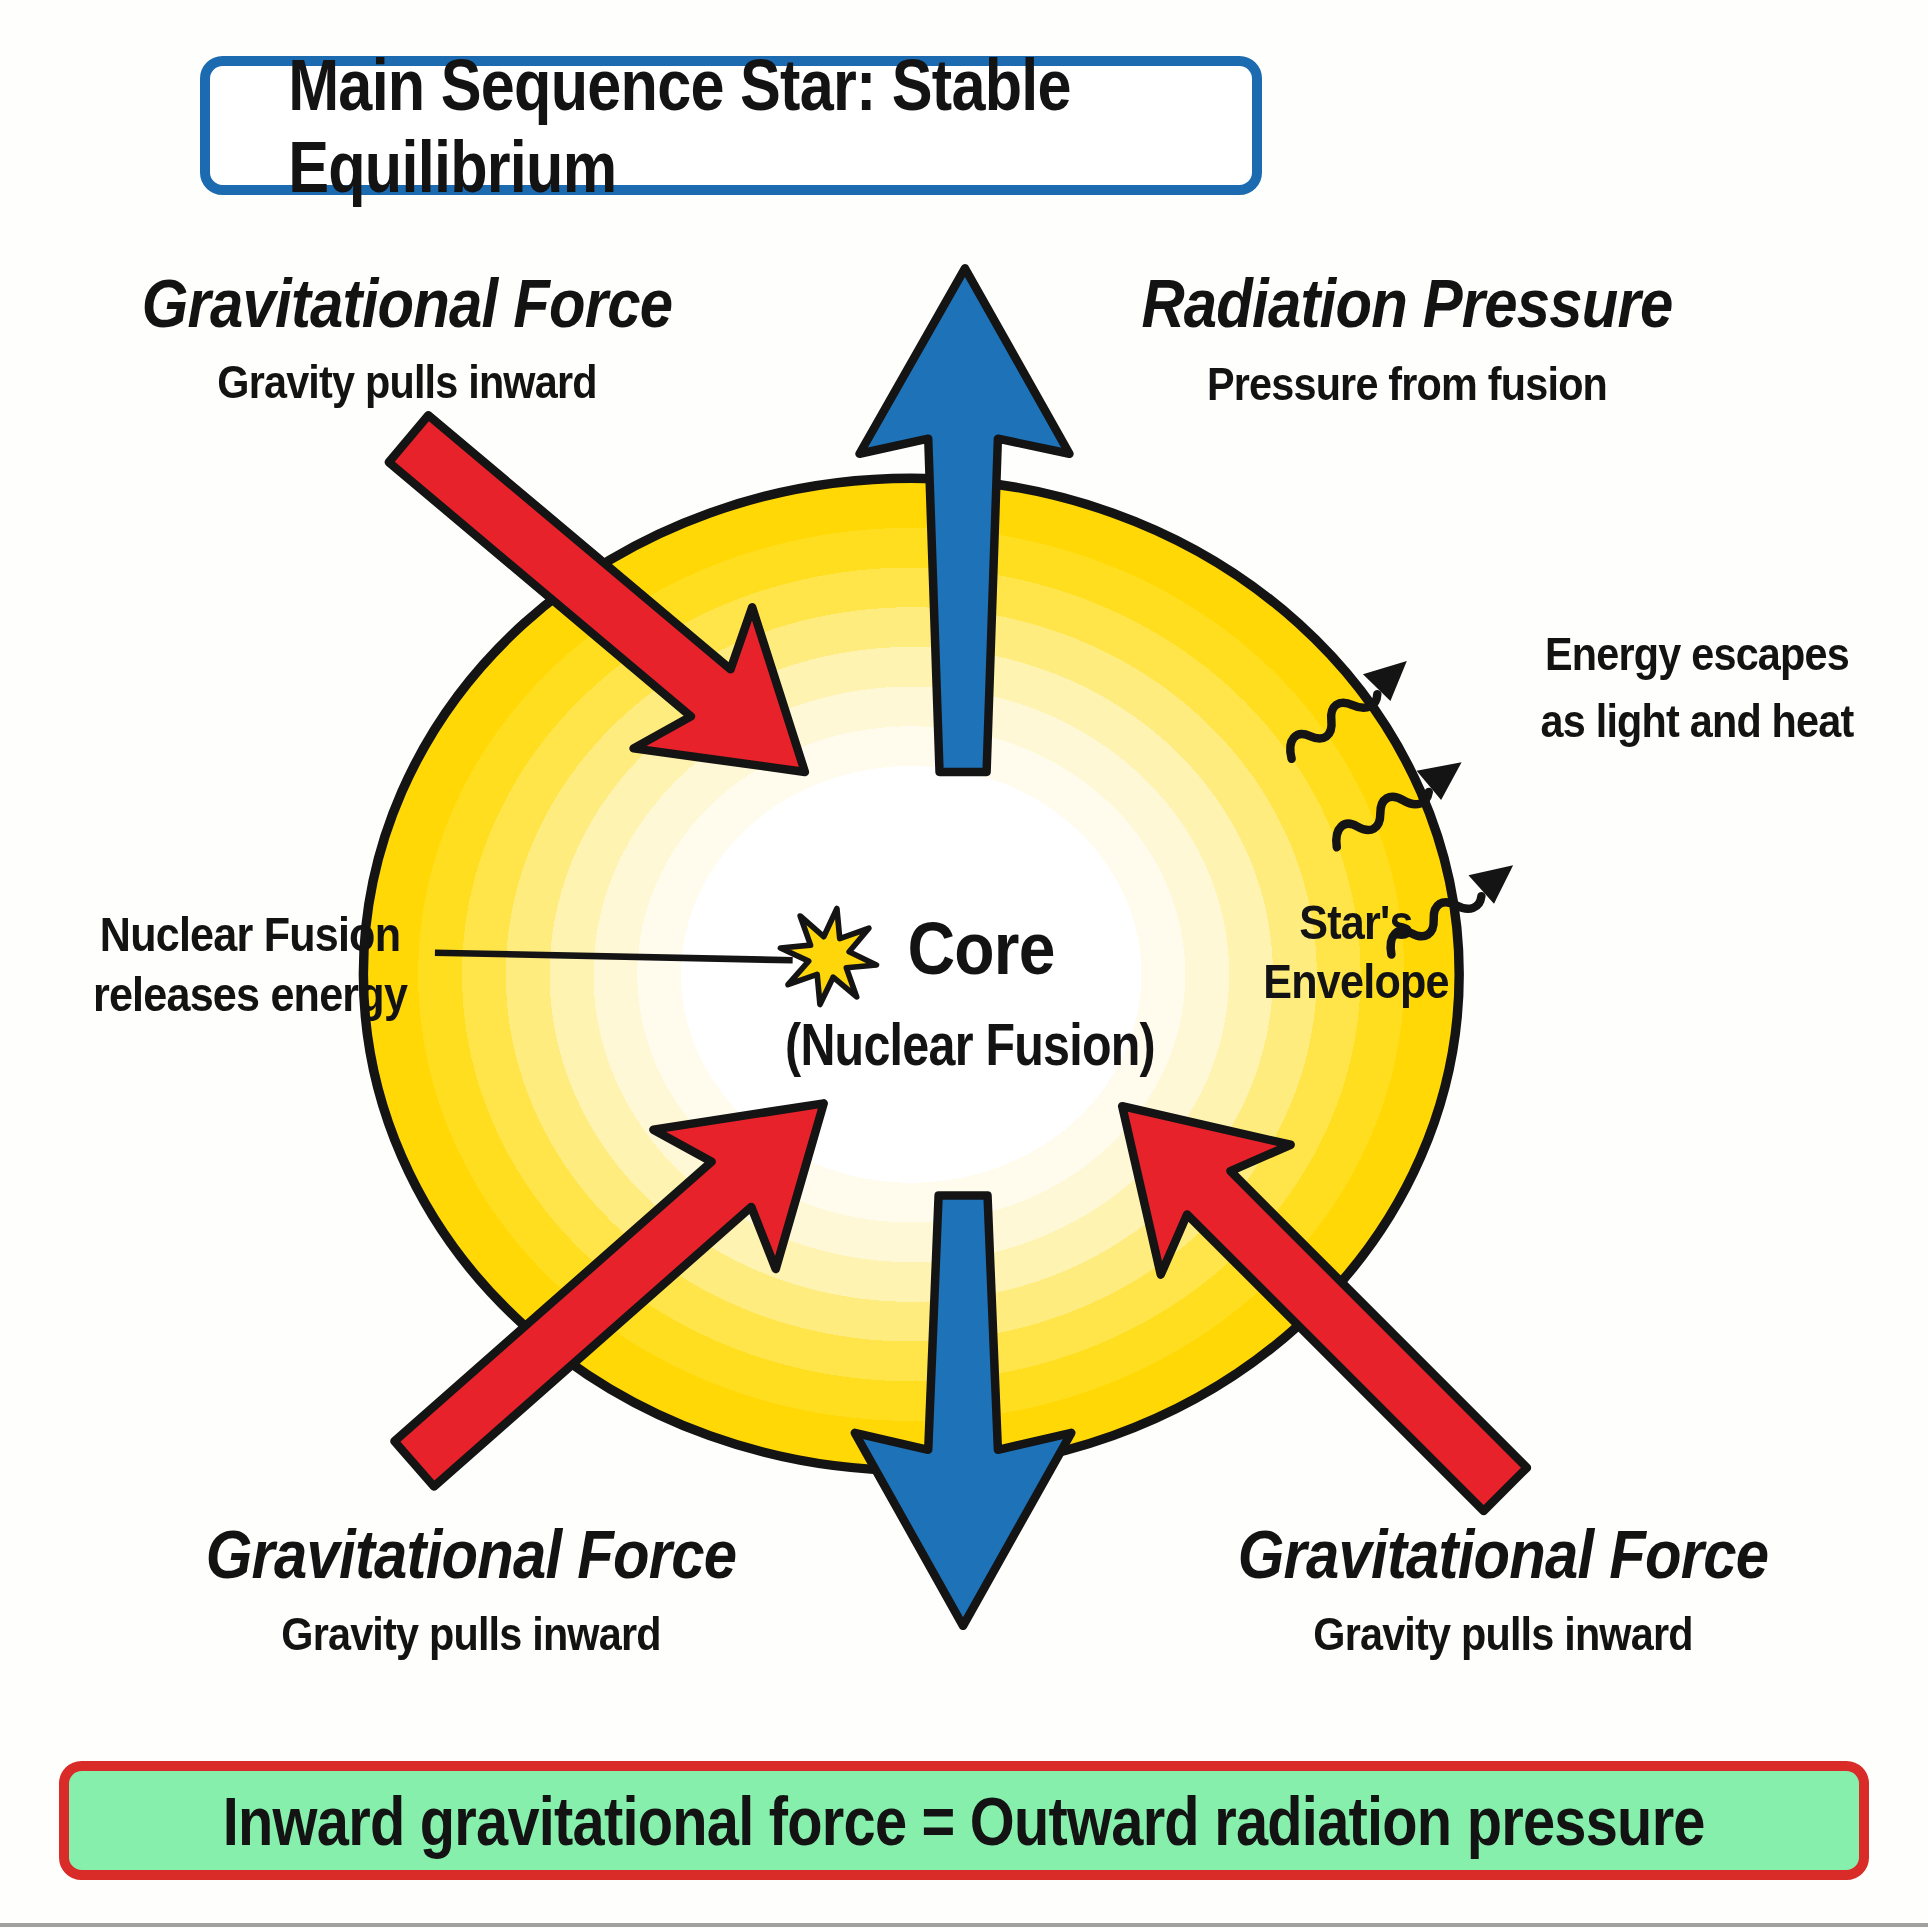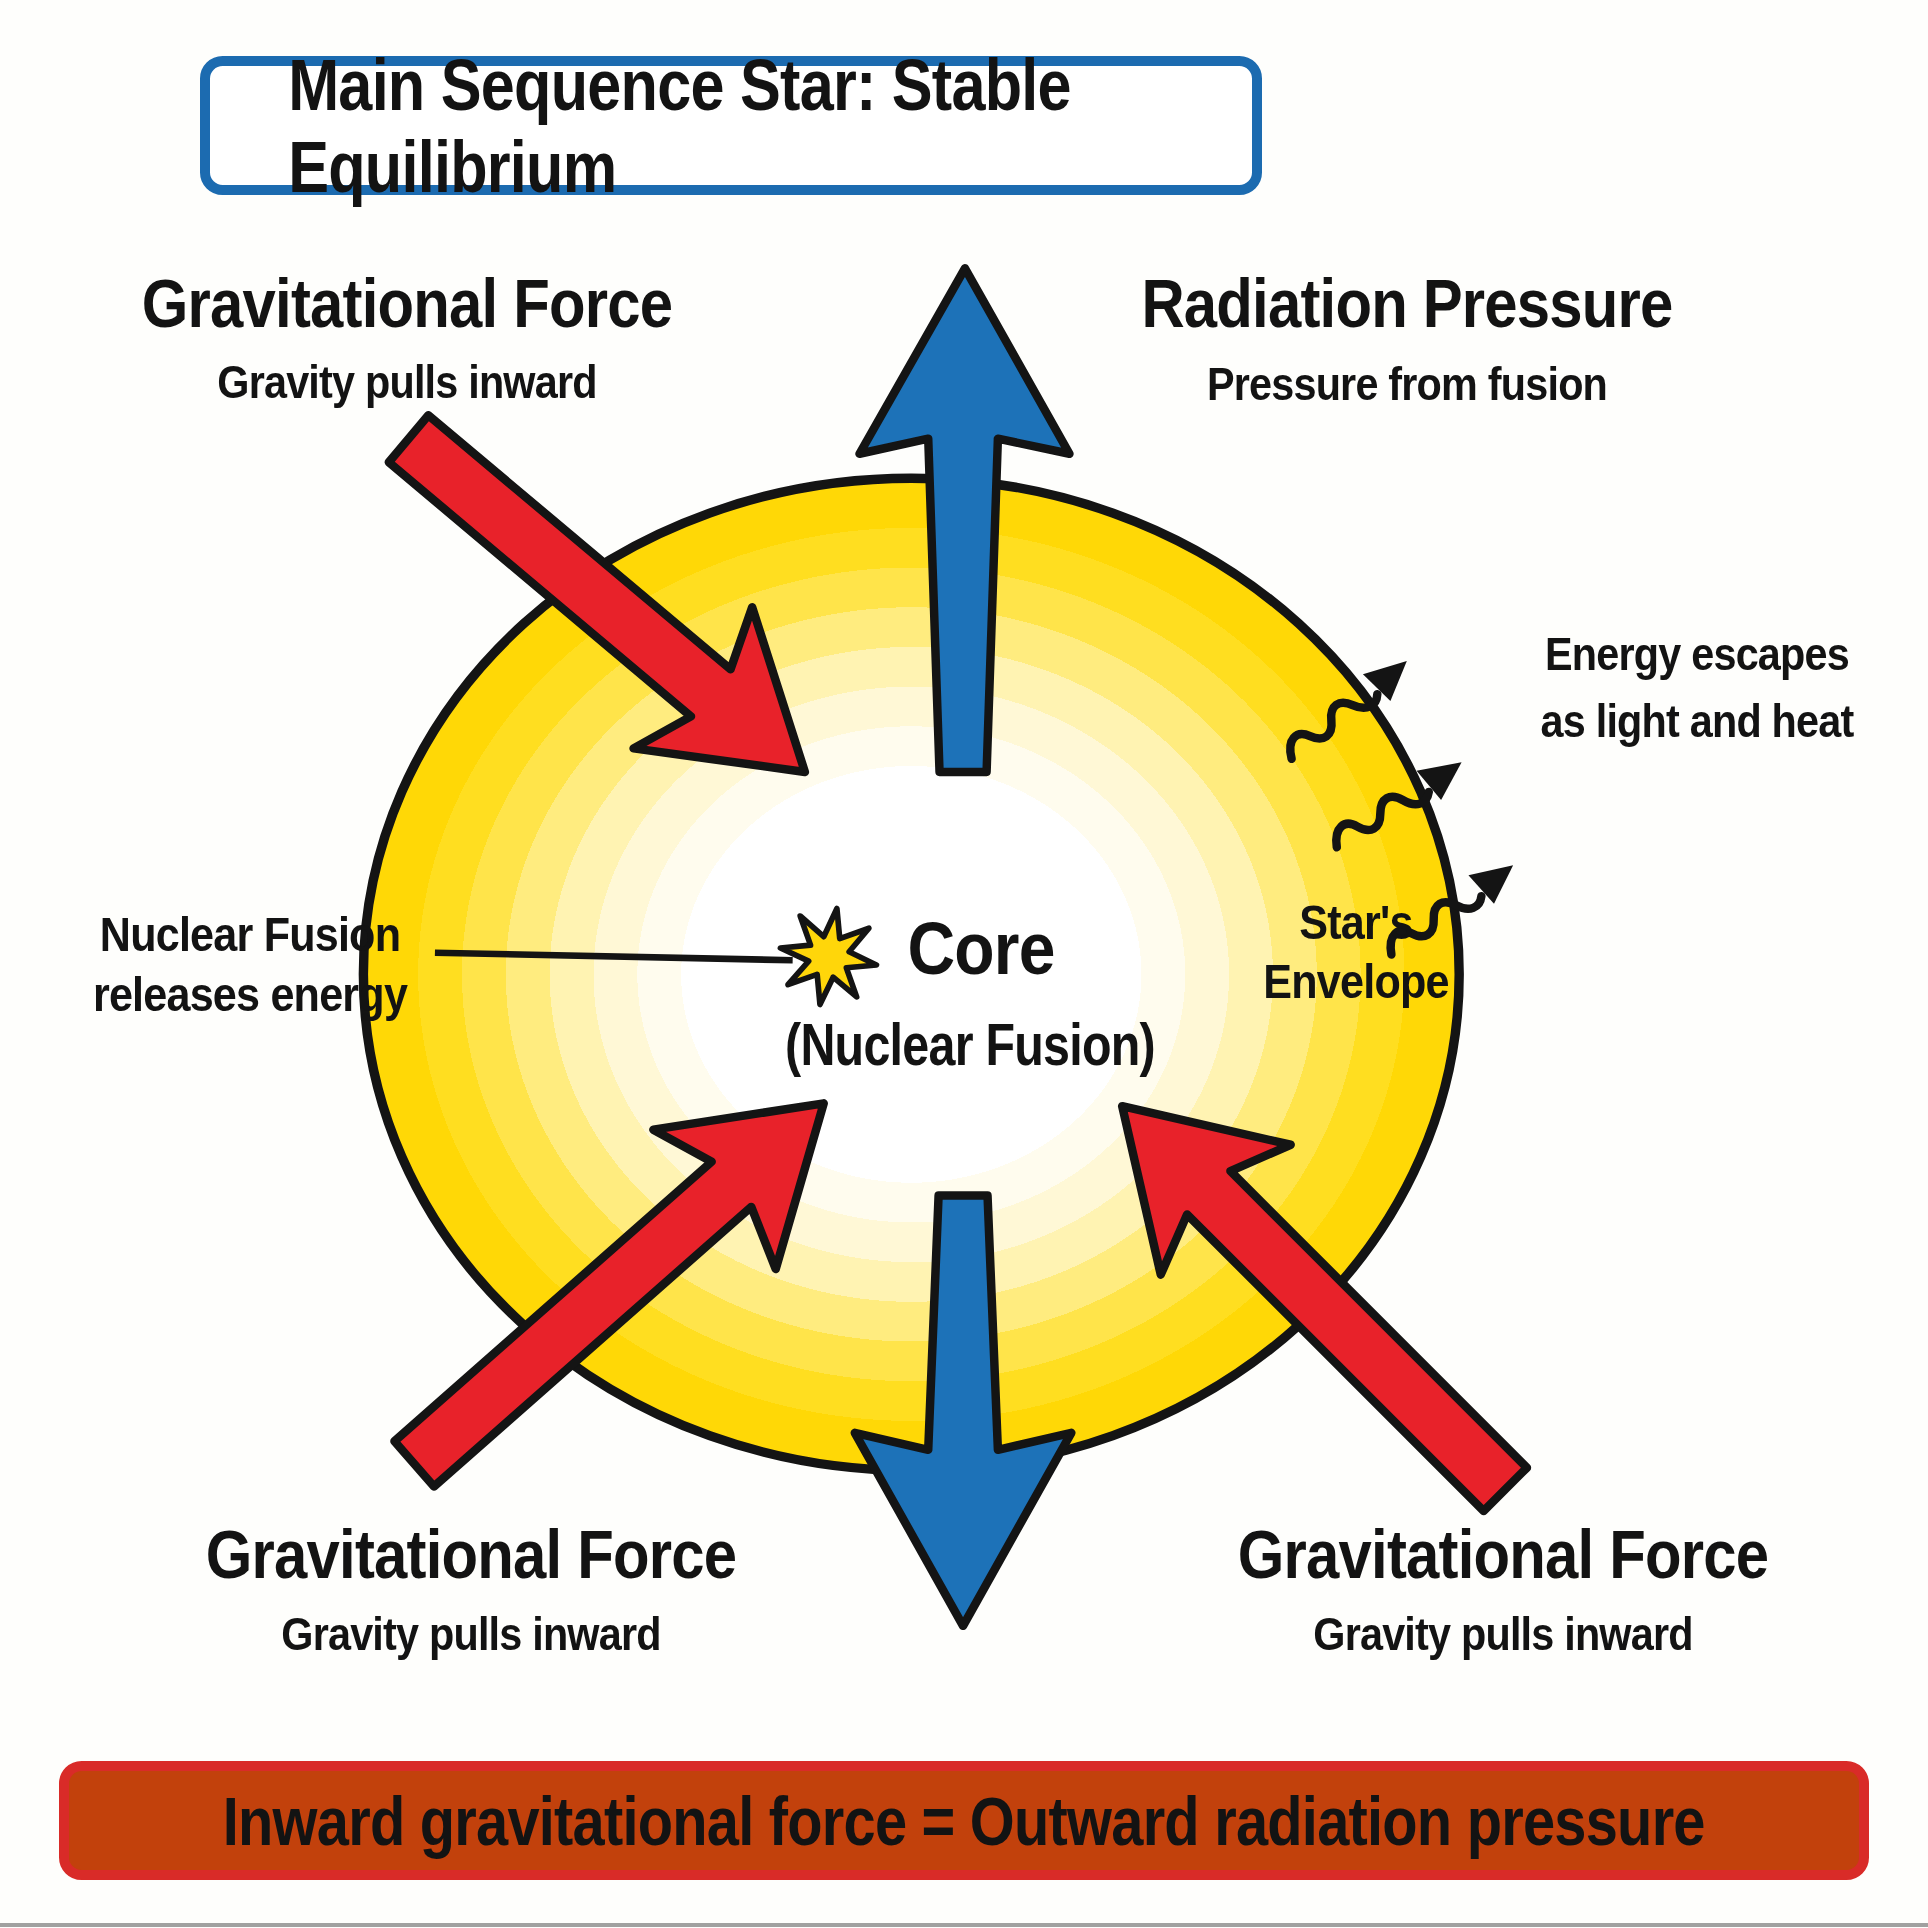--- a/index.html
+++ b/index.html
@@ -6,33 +6,33 @@
   #stage{
     position:relative;width:1928px;height:1928px;background:#fefefc;
     font-family:"Liberation Sans","DejaVu Sans",sans-serif;
     color:var(--text,#131313);overflow:hidden;
   }
   #diagram-svg{position:absolute;left:0;top:0;}
   .abs{position:absolute;white-space:nowrap;line-height:1;}
   .cx{transform:translateX(-50%);}
   .cond{display:inline-block;transform:scaleX(0.88);transform-origin:center;font-weight:bold;letter-spacing:-0.9px;}
   .cond85{display:inline-block;transform:scaleX(0.85);transform-origin:center;font-weight:bold;letter-spacing:-0.9px;}
-  .h1{font-size:68px;}
+  .h1{font-size:68px;font-style:italic;}
   .sub{font-size:47px;}
   .title-box{
     position:absolute;left:200px;top:56px;width:1062px;height:139px;
     box-sizing:border-box;border:10.4px solid var(--title-border,#1C6BB0);
     border-radius:22.6px;background:#fff;
     display:flex;align-items:center;justify-content:center;
     font-size:72px;font-weight:bold;
   }
   .summary-box{
     position:absolute;left:59px;top:1761px;width:1810px;height:119px;
     box-sizing:border-box;border:10.4px solid var(--summary-border,#D92B28);
-    border-radius:22.6px;background:#c2410c;
+    border-radius:22.6px;background:#86efac;
     display:flex;align-items:center;justify-content:center;
     font-size:68px;font-weight:bold;
   }
   .core-h{font-size:75px;font-weight:bold;}
   .core-s{font-size:59px;font-weight:bold;margin-top:16px;}
   .small-lab{font-size:49px;font-weight:bold;}
   .energy-lab{font-size:47px;font-weight:bold;}
   .scan-line{position:absolute;left:0;top:1923px;width:1928px;height:3.8px;background:#444;opacity:.5;}
 </style>
 </head>

